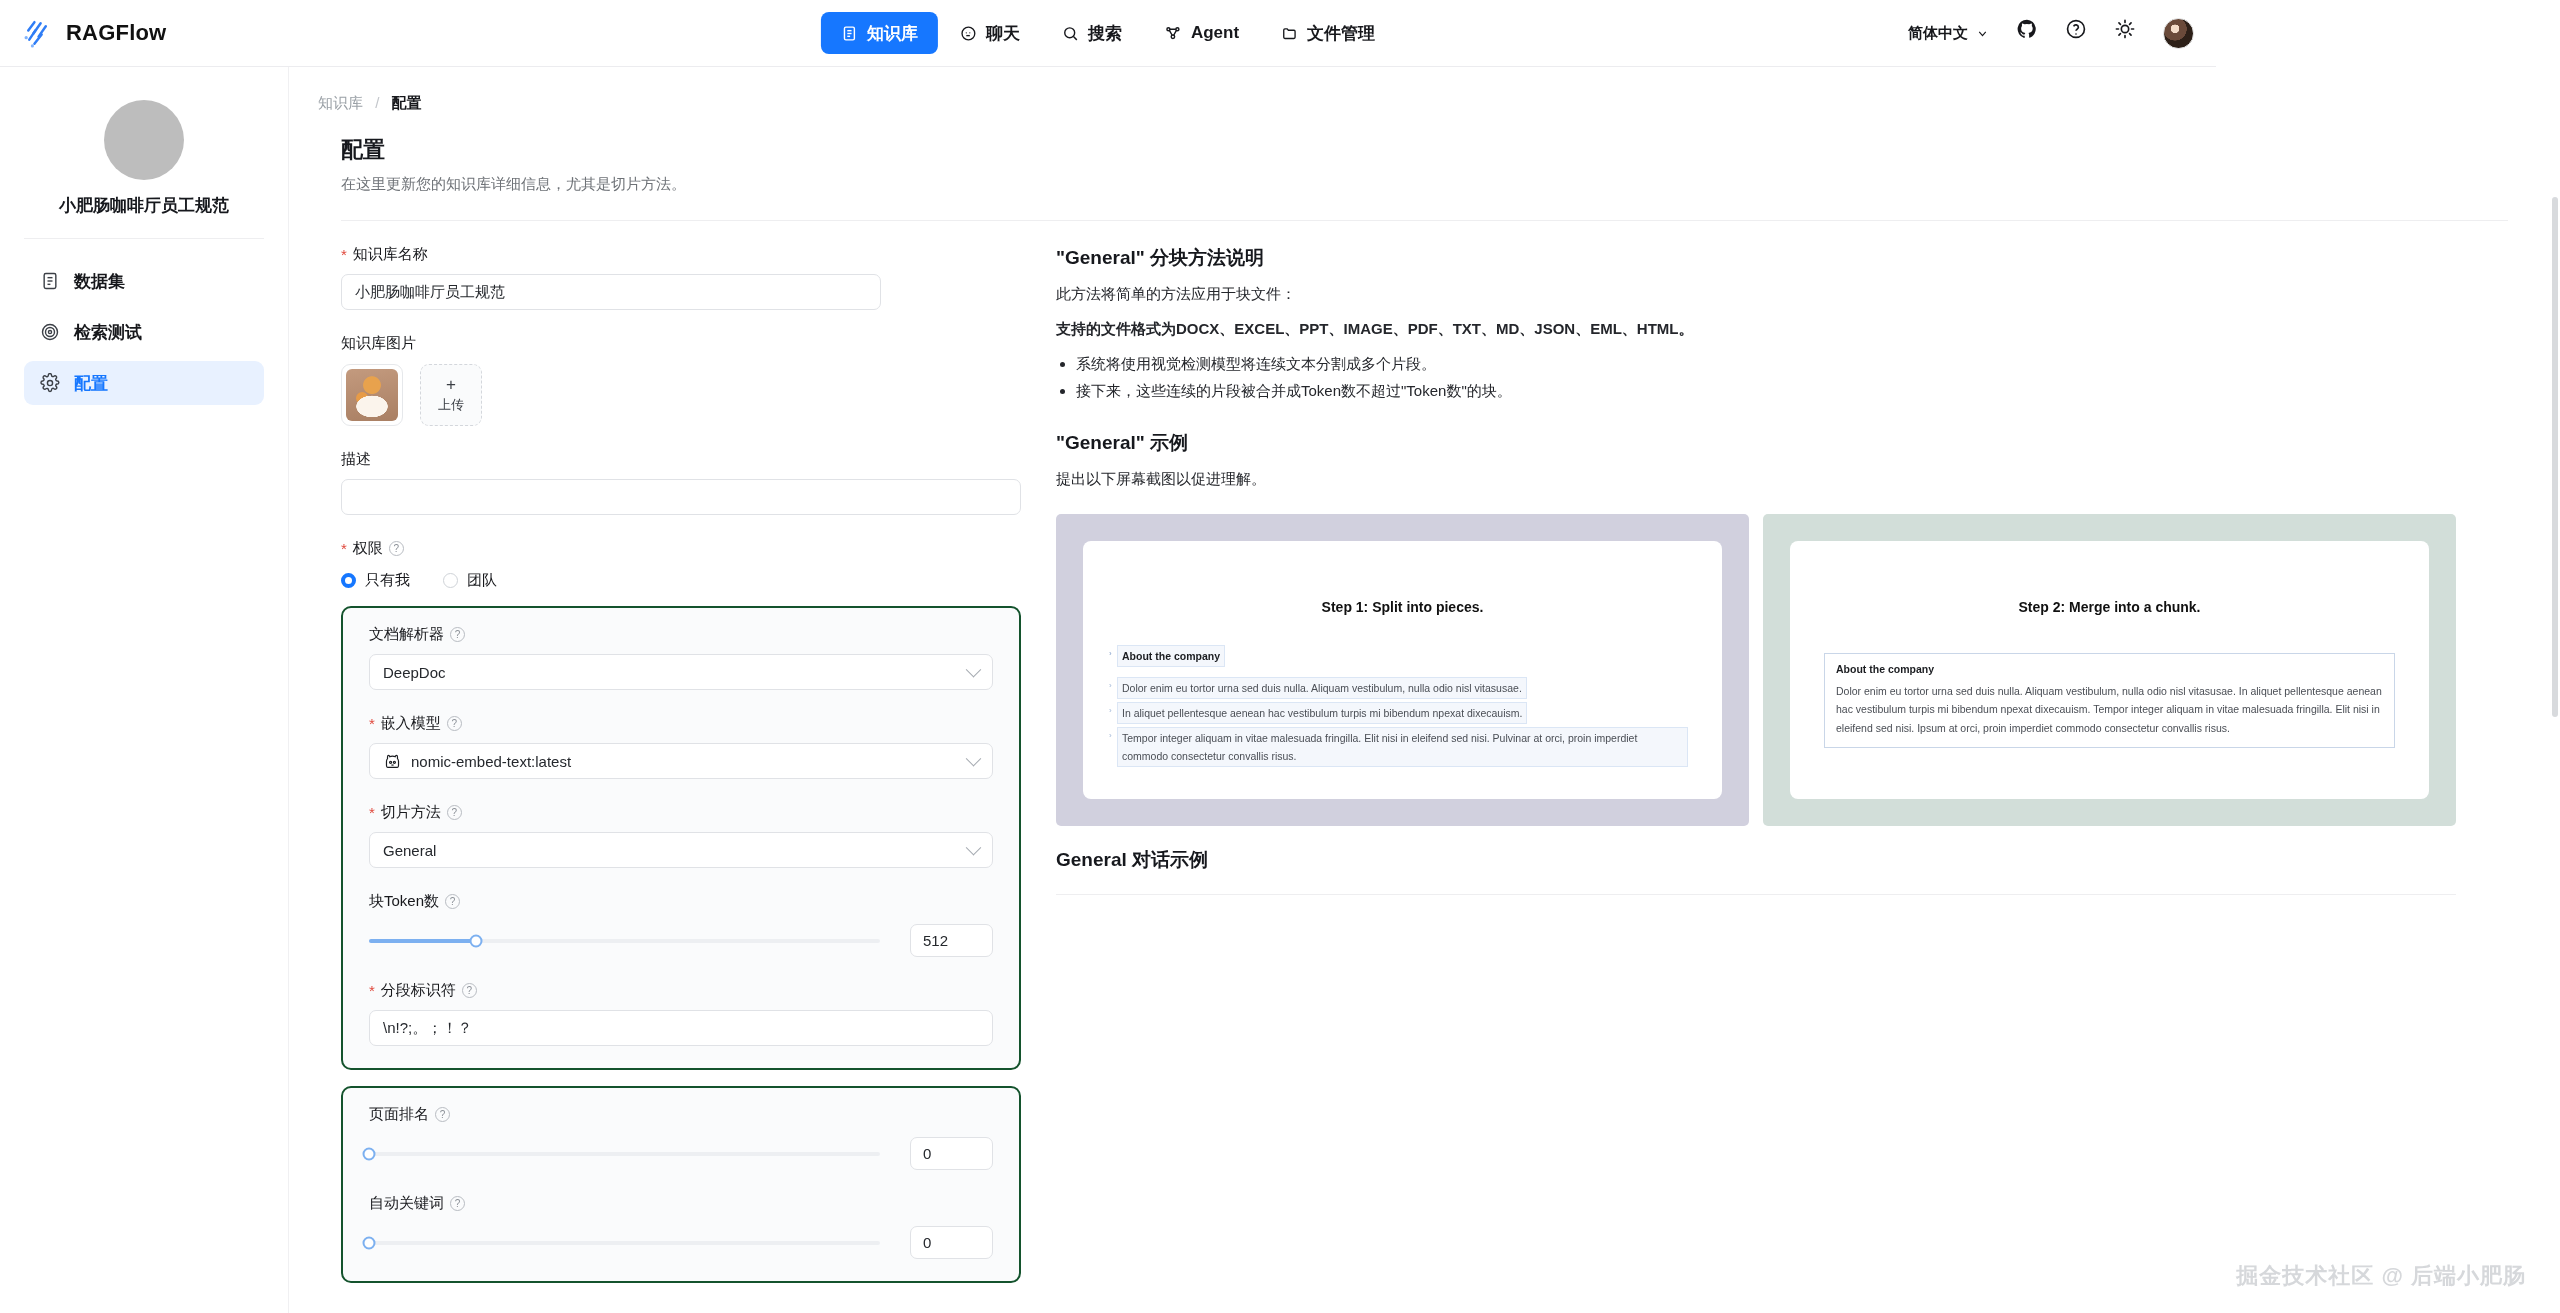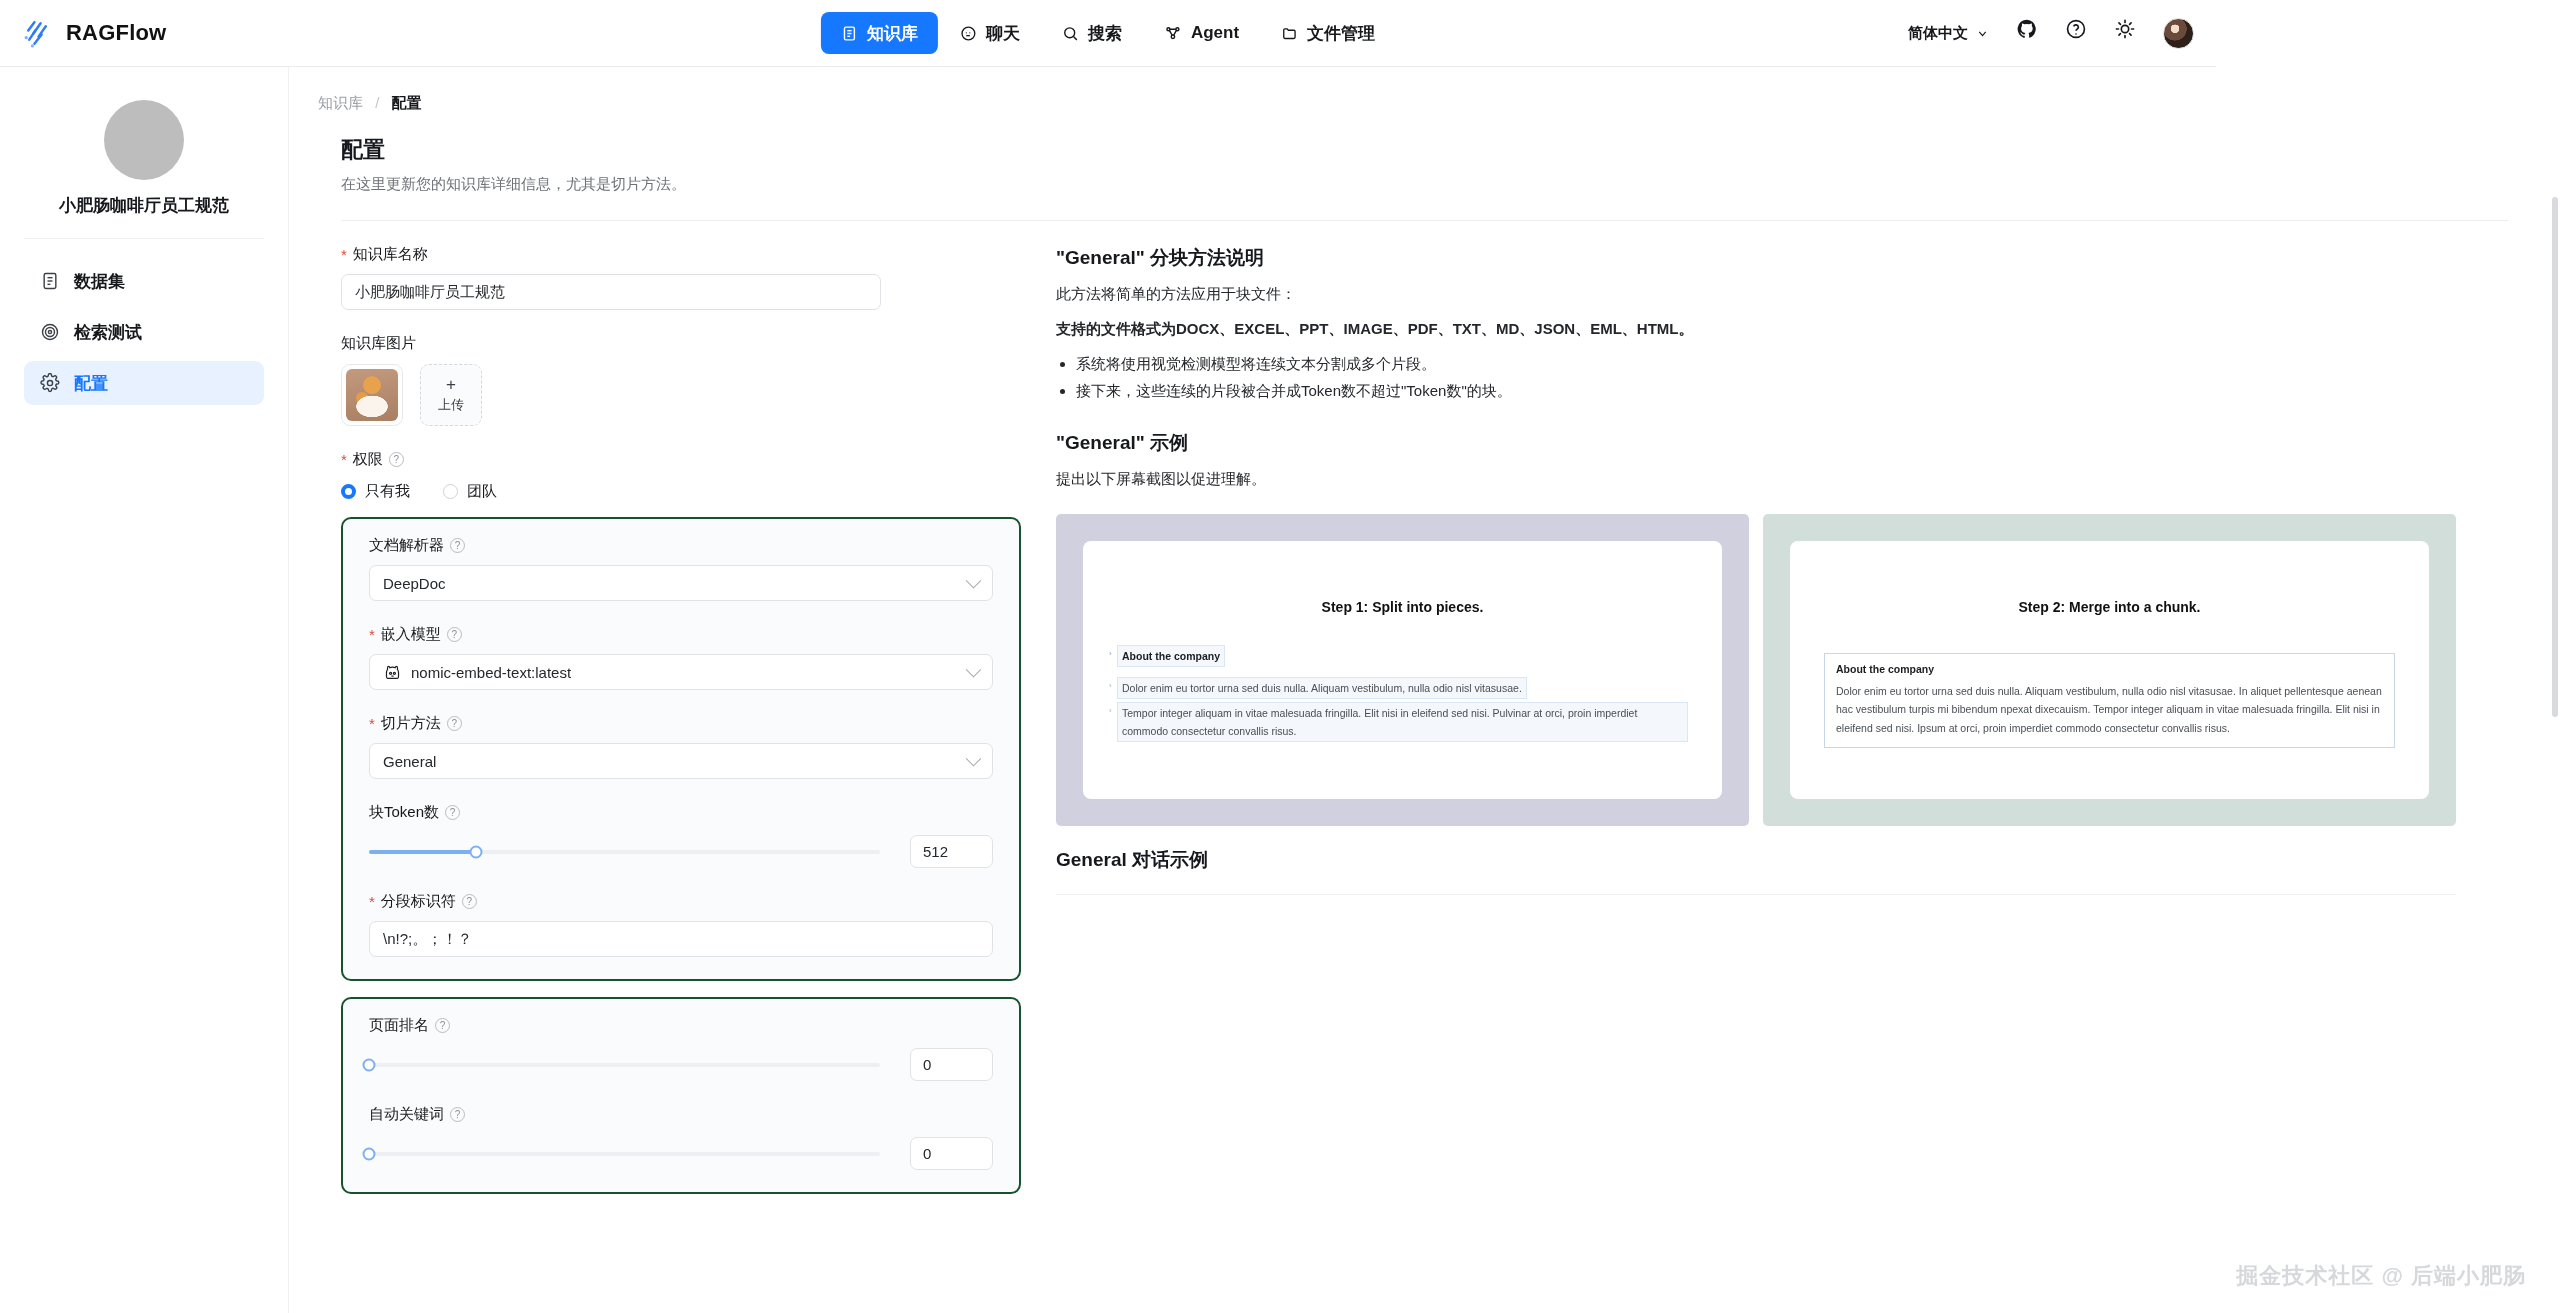--- a/index.html
+++ b/index.html
@@ -322,20 +322,28 @@
           <div class="thumb">
             <div class="thumb-inner"></div>
           </div>
           <div class="upload">
             <span class="plus">+</span>
             <span>上传</span>
           </div>
         </div>
       </div>
 
+      <div class="group">
+        <div class="label">
+          <span>描述</span>
+        </div>
+        <div class="field" style="width:680px">
+          <span></span>
+        </div>
+      </div>
 
       <div class="group">
         <div class="label">
           <span class="req">*</span>
           <span>权限</span>
           <span class="qmark">?</span>
         </div>
         <div class="radios">
           <div class="radio on">
             <span class="dot"></span>
@@ -467,20 +475,21 @@
       <div class="doc-h2">"General" 示例</div>
       <div class="doc-p">提出以下屏幕截图以促进理解。</div>
 
       <div class="examples">
         <div class="ex a">
           <div class="ex-card">
             <div class="ex-step">Step 1: Split into pieces.</div>
             <div class="pieces">
               <div><span class="piece hd">About the company</span></div>
               <div style="margin-top:7px"><span class="piece">Dolor enim eu tortor urna sed duis nulla. Aliquam vestibulum, nulla odio nisl vitasusae.</span></div>
+              <div><span class="piece">In aliquet pellentesque aenean hac vestibulum turpis mi bibendum npexat dixecauism.</span></div>
               <div><span class="piece">Tempor integer aliquam in vitae malesuada fringilla. Elit nisi in eleifend sed nisi. Pulvinar at orci, proin imperdiet commodo consectetur convallis risus.</span></div>
             </div>
           </div>
         </div>
 
         <div class="ex b">
           <div class="ex-card">
             <div class="ex-step">Step 2: Merge into a chunk.</div>
             <div class="merged">
               <div class="mh">About the company</div>

